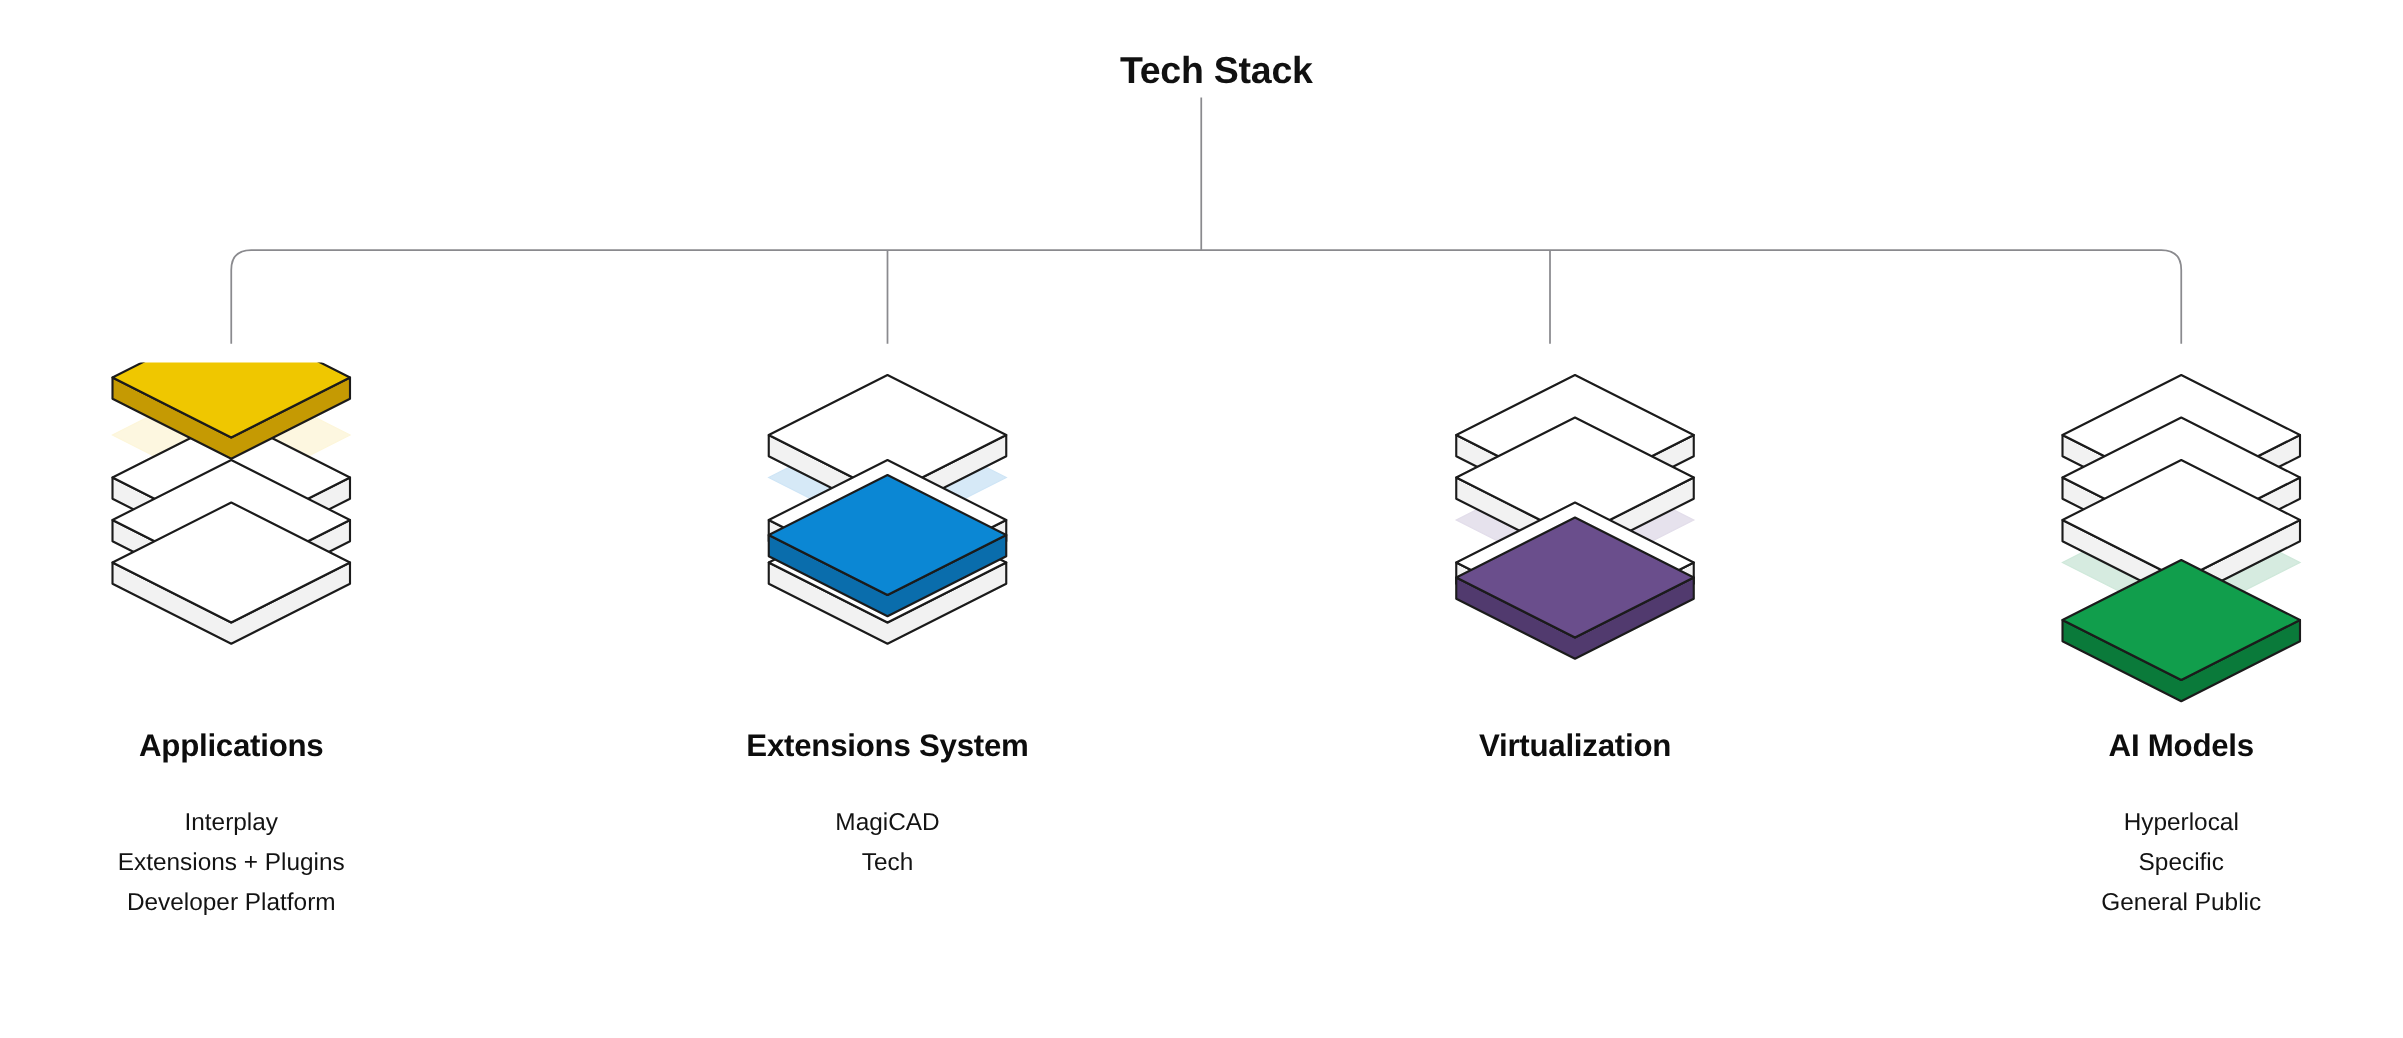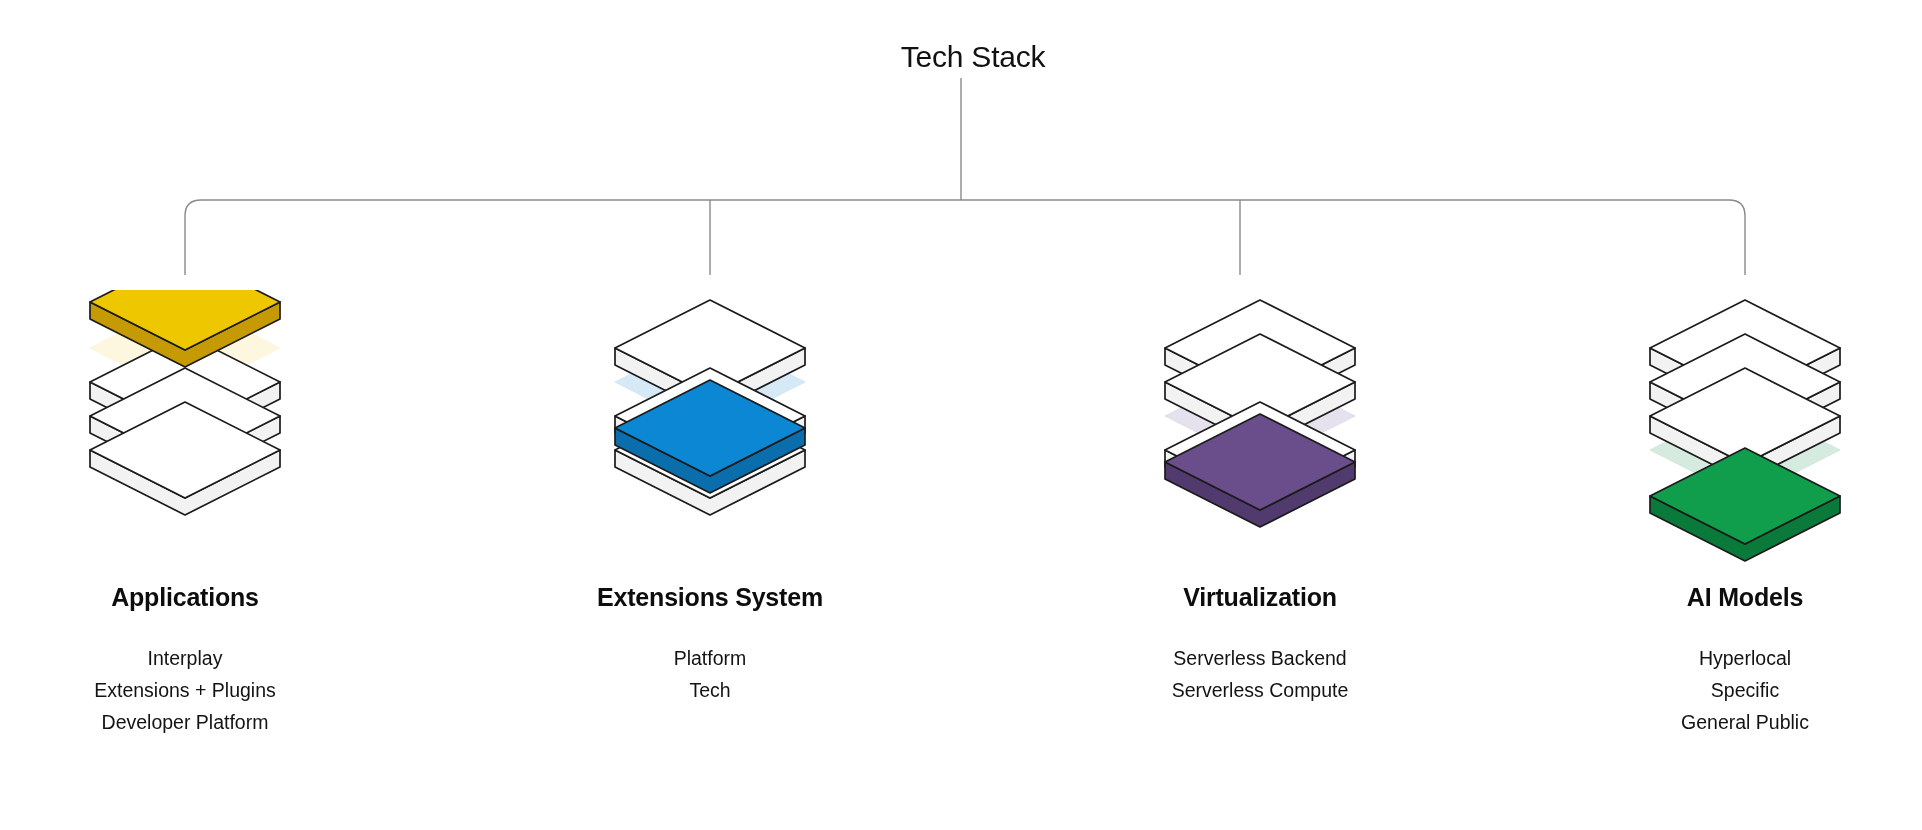--- a/index.html
+++ b/index.html
@@ -22,21 +22,21 @@
   }
 
   
   #diagram-title {
     position: absolute;
     left: 0;
     right: 0;
     top: 42px;
     text-align: center;
     font-size: 30px;
-    font-weight: 400;
+    font-weight: 700;
     letter-spacing: -0.2px;
     line-height: 1;
     color: #111111;
     margin-left: 24px;
   }
 
   
   #connectors {
     position: absolute;
     left: 0;
@@ -128,43 +128,39 @@
             <path d="M 95 126 L 190 174 L 285 126 L 285 143 L 190 191 L 95 143 Z" fill="#f2f2f2" stroke="#1b1b1b" stroke-width="1.7" stroke-linejoin="round"></path>
             <path d="M 190 78 L 285 126 L 190 174 L 95 126 Z" fill="#ffffff" stroke="#1b1b1b" stroke-width="1.7" stroke-linejoin="round"></path>
             <path d="M 95 160 L 190 208 L 285 160 L 285 177 L 190 225 L 95 177 Z" fill="#f2f2f2" stroke="#1b1b1b" stroke-width="1.7" stroke-linejoin="round"></path>
             <path d="M 190 112 L 285 160 L 190 208 L 95 160 Z" fill="#ffffff" stroke="#1b1b1b" stroke-width="1.7" stroke-linejoin="round"></path>
             <path d="M 95 138 L 190 186 L 285 138 L 285 155 L 190 203 L 95 155 Z" fill="#0A6DAC" stroke="#1b1b1b" stroke-width="1.7" stroke-linejoin="round"></path>
             <path d="M 190 90 L 285 138 L 190 186 L 95 138 Z" fill="#0B87D4" stroke="#1b1b1b" stroke-width="1.7" stroke-linejoin="round"></path>
           </svg>
         </div>
         <div class="column-title">Extensions System</div>
         <div class="column-items">
-          <div class="column-item">Platform</div>
+          <div class="column-item">MagiCAD</div>
           <div class="column-item">Tech</div>
         </div>
       </div>
       <div class="column" style="left: 1260px;">
         <div class="stack-wrap">
           <svg class="stack-svg" width="380" height="280" viewBox="0 0 380 280">
             <path d="M 190 78 L 285 126 L 190 174 L 95 126 Z" fill="#e2ddea" fill-opacity="0.85" stroke="#e2ddea" stroke-width="1"></path>
             <path d="M 95 58 L 190 106 L 285 58 L 285 75 L 190 123 L 95 75 Z" fill="#f2f2f2" stroke="#1b1b1b" stroke-width="1.7" stroke-linejoin="round"></path>
             <path d="M 190 10 L 285 58 L 190 106 L 95 58 Z" fill="#ffffff" stroke="#1b1b1b" stroke-width="1.7" stroke-linejoin="round"></path>
             <path d="M 95 92 L 190 140 L 285 92 L 285 109 L 190 157 L 95 109 Z" fill="#f2f2f2" stroke="#1b1b1b" stroke-width="1.7" stroke-linejoin="round"></path>
             <path d="M 190 44 L 285 92 L 190 140 L 95 92 Z" fill="#ffffff" stroke="#1b1b1b" stroke-width="1.7" stroke-linejoin="round"></path>
             <path d="M 95 160 L 190 208 L 285 160 L 285 177 L 190 225 L 95 177 Z" fill="#f2f2f2" stroke="#1b1b1b" stroke-width="1.7" stroke-linejoin="round"></path>
             <path d="M 190 112 L 285 160 L 190 208 L 95 160 Z" fill="#ffffff" stroke="#1b1b1b" stroke-width="1.7" stroke-linejoin="round"></path>
             <path d="M 95 172 L 190 220 L 285 172 L 285 189 L 190 237 L 95 189 Z" fill="#513A6E" stroke="#1b1b1b" stroke-width="1.7" stroke-linejoin="round"></path>
             <path d="M 190 124 L 285 172 L 190 220 L 95 172 Z" fill="#6A4E8C" stroke="#1b1b1b" stroke-width="1.7" stroke-linejoin="round"></path>
           </svg>
         </div>
         <div class="column-title">Virtualization</div>
-        <div class="column-items">
-          <div class="column-item">Serverless Backend</div>
-          <div class="column-item">Serverless Compute</div>
-        </div>
       </div>
       <div class="column" style="left: 1745px;">
         <div class="stack-wrap">
           <svg class="stack-svg" width="380" height="280" viewBox="0 0 380 280">
             <path d="M 190 112 L 285 160 L 190 208 L 95 160 Z" fill="#cfe8da" fill-opacity="0.85" stroke="#cfe8da" stroke-width="1"></path>
             <path d="M 95 58 L 190 106 L 285 58 L 285 75 L 190 123 L 95 75 Z" fill="#f2f2f2" stroke="#1b1b1b" stroke-width="1.7" stroke-linejoin="round"></path>
             <path d="M 190 10 L 285 58 L 190 106 L 95 58 Z" fill="#ffffff" stroke="#1b1b1b" stroke-width="1.7" stroke-linejoin="round"></path>
             <path d="M 95 92 L 190 140 L 285 92 L 285 109 L 190 157 L 95 109 Z" fill="#f2f2f2" stroke="#1b1b1b" stroke-width="1.7" stroke-linejoin="round"></path>
             <path d="M 190 44 L 285 92 L 190 140 L 95 92 Z" fill="#ffffff" stroke="#1b1b1b" stroke-width="1.7" stroke-linejoin="round"></path>
             <path d="M 95 126 L 190 174 L 285 126 L 285 143 L 190 191 L 95 143 Z" fill="#f2f2f2" stroke="#1b1b1b" stroke-width="1.7" stroke-linejoin="round"></path>

